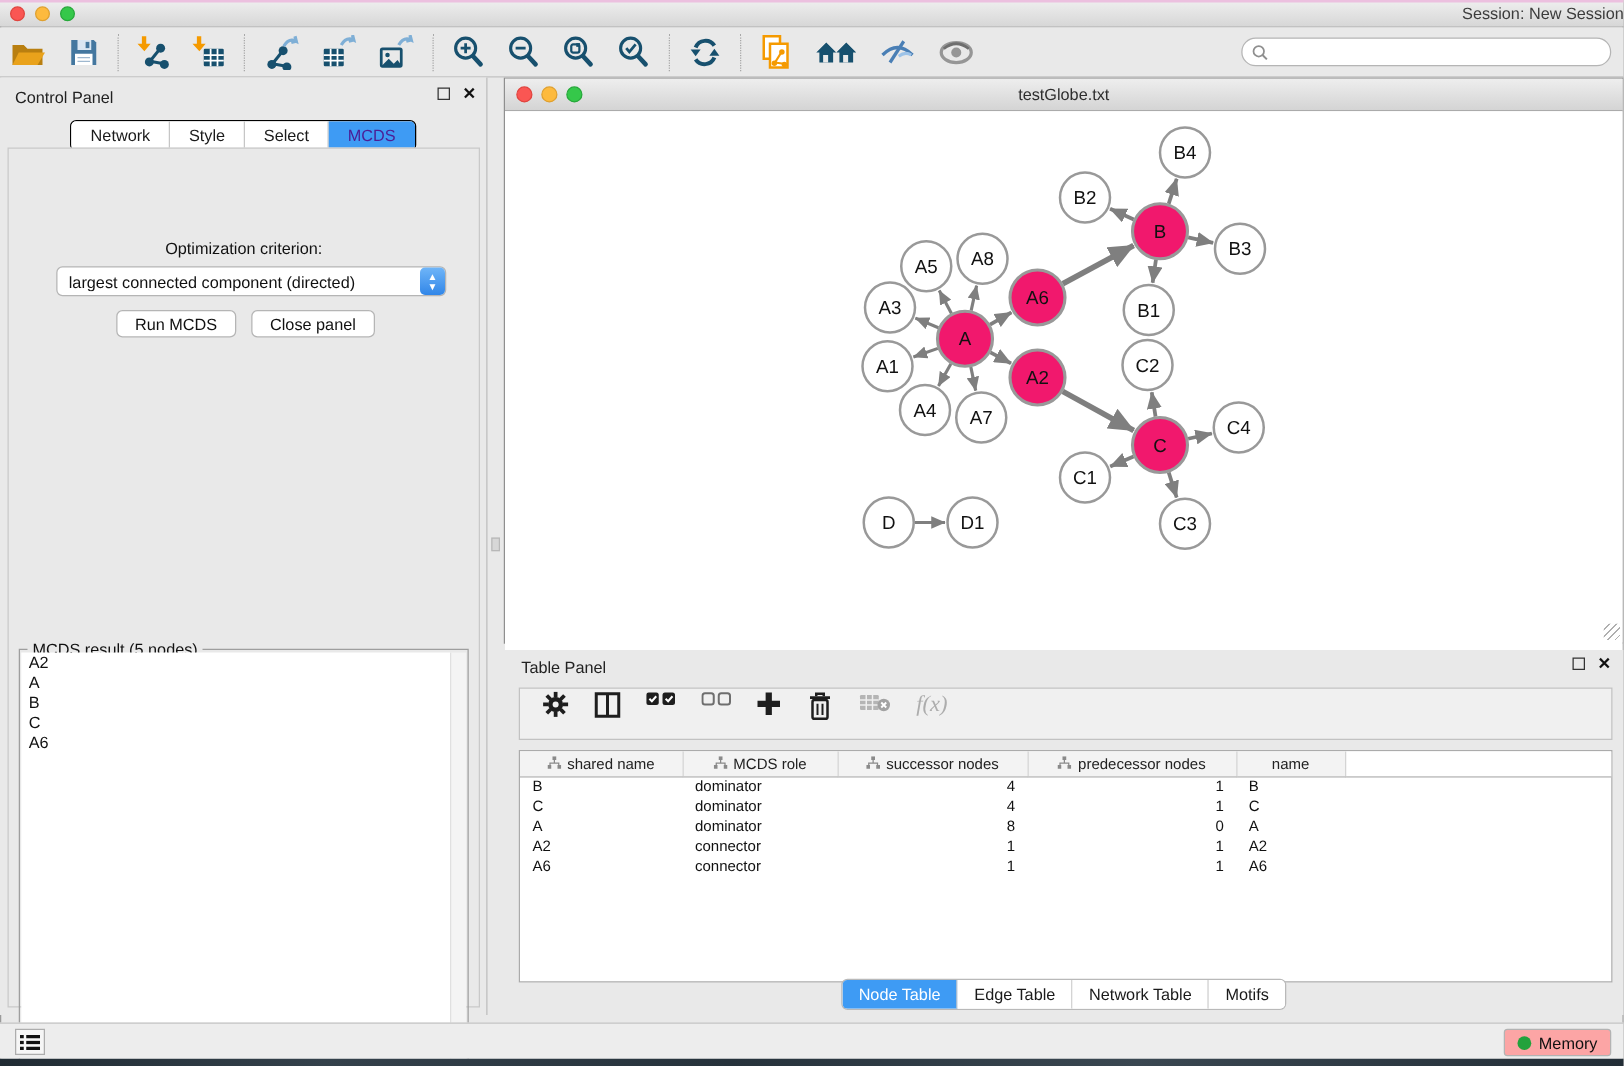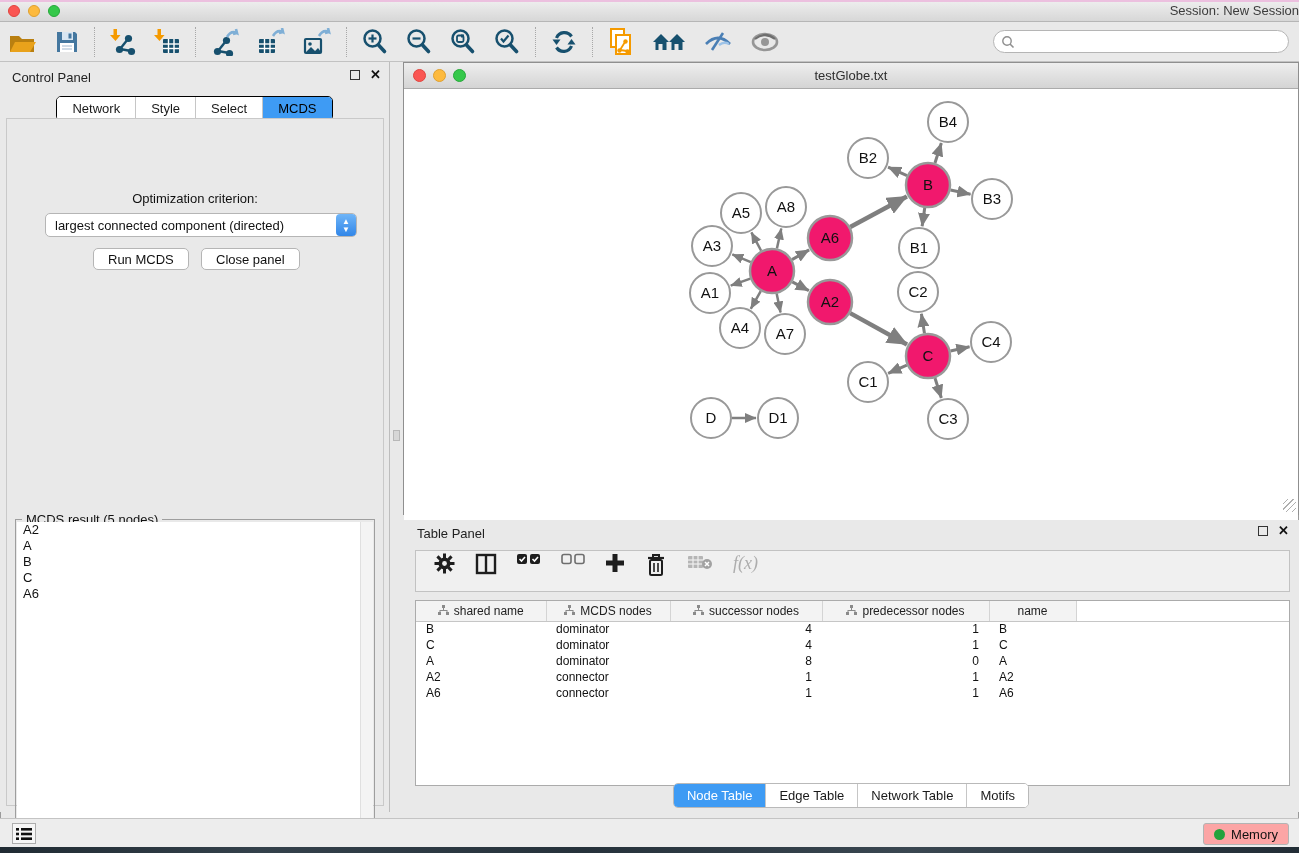--- a/index.html
+++ b/index.html
@@ -31,21 +31,21 @@
   .control-panel { position:absolute; left:0; top:62px; width:390px; height:750px;
     background:#E9E9E9; border-right:1px solid #BDBDBD; }
   .panel-head { position:absolute; left:12px; top:8px; font-size:13px; color:#222; }
   .panel-winbtns { position:absolute; right:8px; top:8px; display:flex; gap:10px; align-items:center; }
   .float-glyph { width:10px; height:10px; border:1.5px solid #333; display:inline-block; }
   .close-glyph { font-size:13px; font-weight:bold; color:#111; line-height:10px; }
   .seg-row { position:absolute; left:0; top:34px; width:100%; display:flex; justify-content:center; }
   .seg-group { display:flex; border:1px solid #000000; border-radius:5px; overflow:hidden; background:#FFF; }
   .seg { padding:4px 15px; font-size:13px; color:#1A1A1A; background:#FFF; border-right:1px solid #C6C6C6; cursor:default; }
   .seg:last-child { border-right:none; }
-  .seg.selected { background:#3E9BF4; color:#000000; }
+  .seg.selected { background:#3E9BF4; color:#4c1d95; }
   .cp-inner { position:absolute; left:6px; top:56px; width:378px; height:688px;
     border:1px solid #C9C9C9; background:#E9E9E9; }
   .opt-label { position:absolute; left:0; width:100%; top:72px; text-align:center; font-size:13px; color:#111; }
   .combo { position:absolute; left:38px; top:94px; width:312px; height:24px; background:#FFF;
     border:1px solid #B5B5B5; border-radius:5px; display:flex; align-items:center; }
   .combo-text { flex:1; font-size:13px; color:#111; padding-left:9px; white-space:nowrap; overflow:hidden; }
   .combo-btn { width:20px; height:22px; margin:0; border-radius:4px; background:linear-gradient(#6FB5F8,#3186E8);
     display:flex; flex-direction:column; align-items:center; justify-content:center; gap:1px; }
   .combo-btn span { color:#FFF; font-size:8px; line-height:7px; }
   .btn { position:absolute; height:22px; background:#FFF; border:1px solid #B5B5B5; border-radius:5px;
@@ -544,21 +544,21 @@
             <th>
                 <span class="th-flex">
                   <svg width="11" height="11" viewBox="0 0 11 11">
                     <g fill="#8A8A8A">
                       <rect x="4" y="0" width="3" height="3"></rect>
                       <rect x="0" y="7" width="3" height="3"></rect>
                       <rect x="8" y="7" width="3" height="3"></rect>
                       <path d="M5 3 v2 H1.5 v2 h1 v-1 h6 v1 h1 V5 H6 V3 z"></path>
                     </g>
                   </svg>
-                  <span>MCDS nodes</span>
+                  <span>MCDS role</span>
                 </span>
               </th>
             <th>
                 <span class="th-flex">
                   <svg width="11" height="11" viewBox="0 0 11 11">
                     <g fill="#8A8A8A">
                       <rect x="4" y="0" width="3" height="3"></rect>
                       <rect x="0" y="7" width="3" height="3"></rect>
                       <rect x="8" y="7" width="3" height="3"></rect>
                       <path d="M5 3 v2 H1.5 v2 h1 v-1 h6 v1 h1 V5 H6 V3 z"></path>

